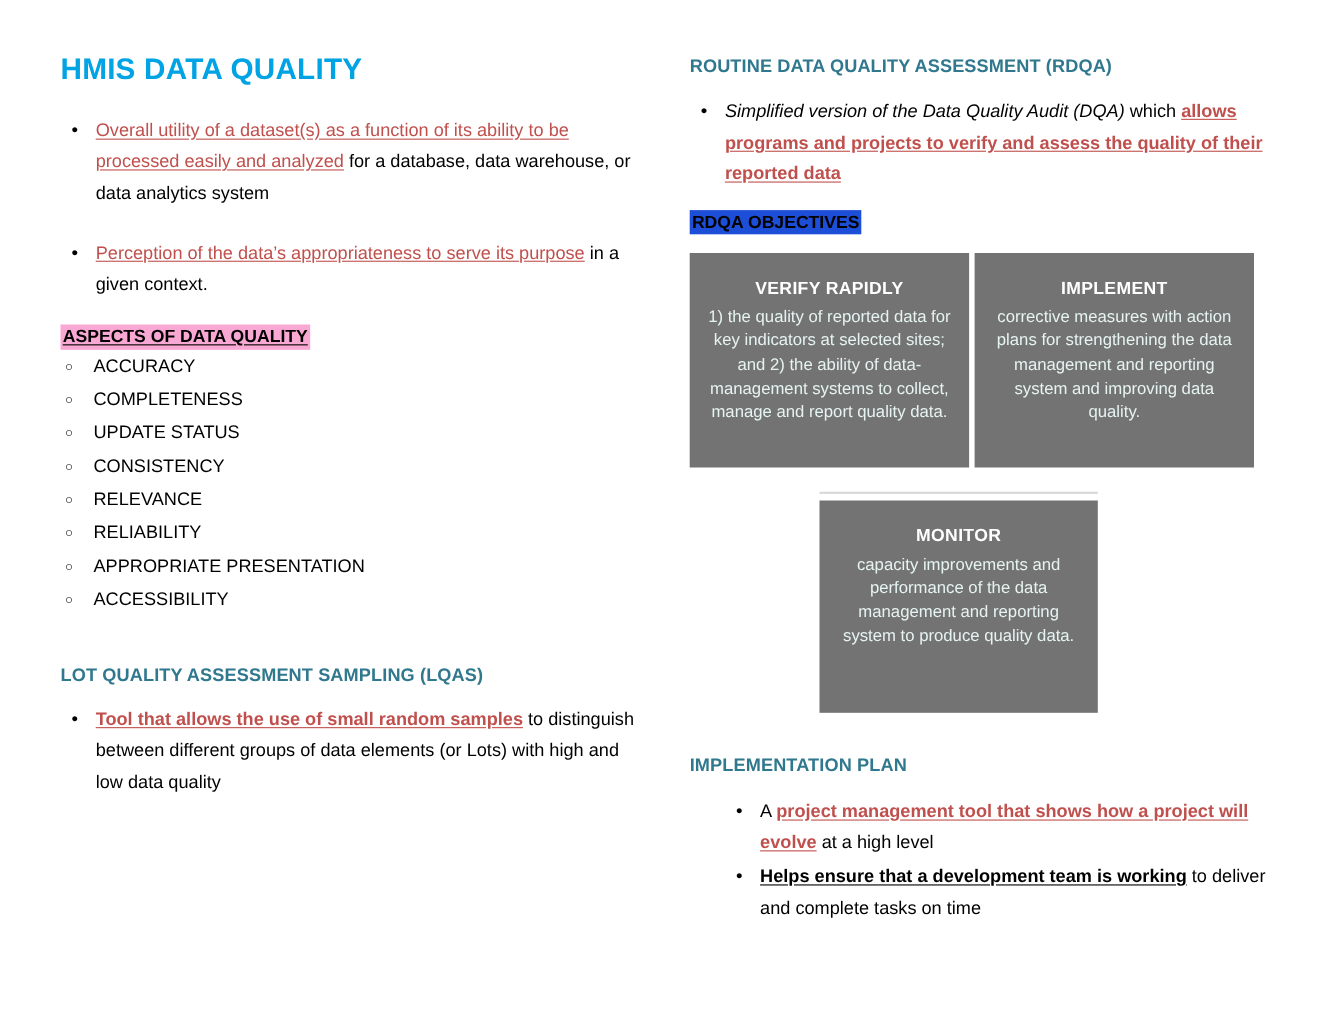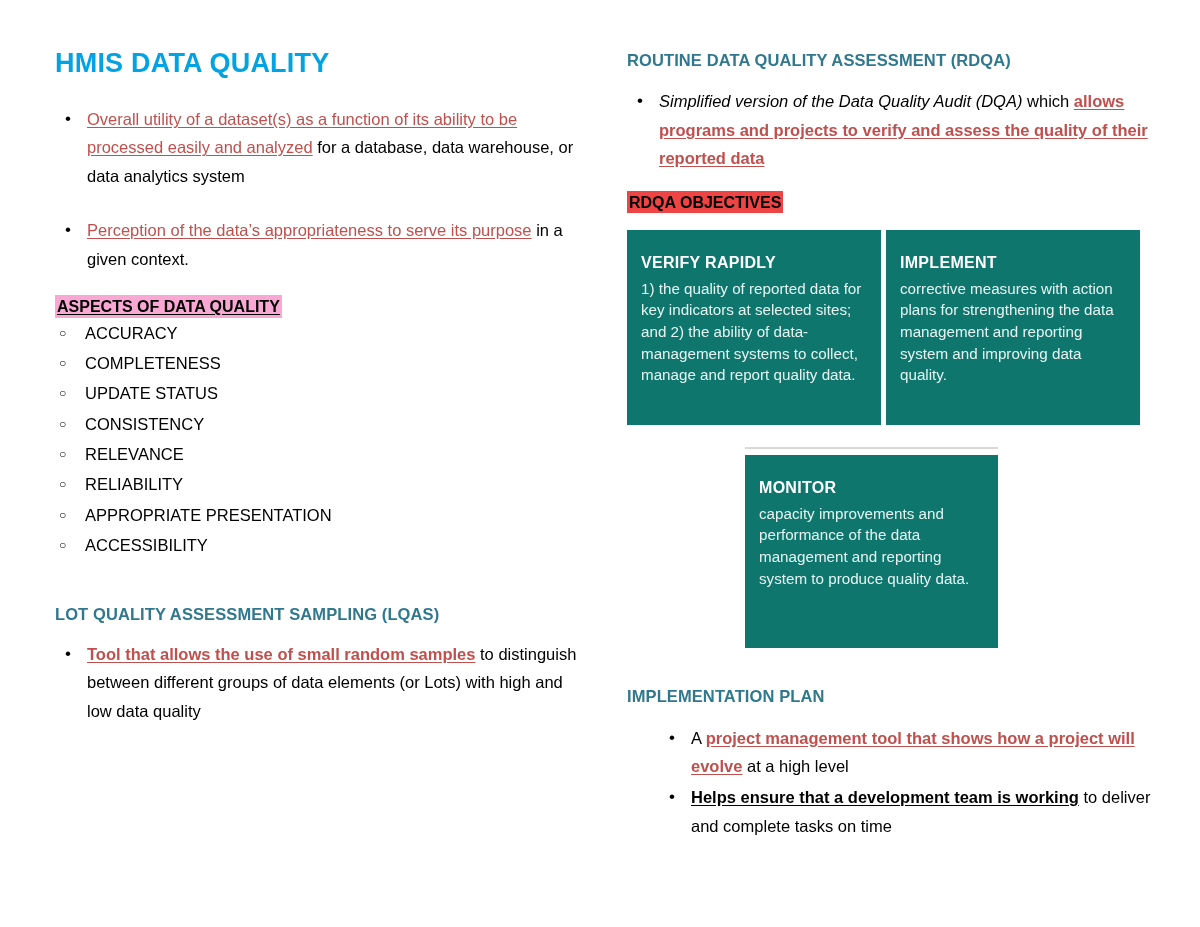--- a/index.html
+++ b/index.html
@@ -61,21 +61,21 @@
     color: #000;
     line-height: 1.35;
     padding: 1px 2px 0 2px;
   }
   .hl-yellow {
     background: #f9a8d4;
     text-decoration: underline;
     text-underline-offset: 2px;
   }
   .hl-cyan {
-    background: #ef4444;
+    background: #1d4ed8;
   }
 
   
   ul.bul, ul.circ {
     list-style: none;
     margin: 0;
     padding: 0;
   }
   ul.bul > li {
     position: relative;
@@ -139,24 +139,25 @@
   
   .boxes-row {
     position: relative;
     margin-top: 17px;
     display: flex;
     width: 513px;
     height: 195px;
     gap: 5px;
   }
   .tbox {
-    background: #0f766e;
+    background: #737373;
     color: #ffffff;
     box-sizing: border-box;
     padding: 22px 14px 14px 14px;
+    text-align: center;
     font-size: 15.2px;
     line-height: 1.42;
     font-weight: bold;
   }
   .tbox .bx-title {
     display: block;
     font-weight: bold;
     font-size: 16px;
     letter-spacing: 0.3px;
     margin-bottom: 3px;

